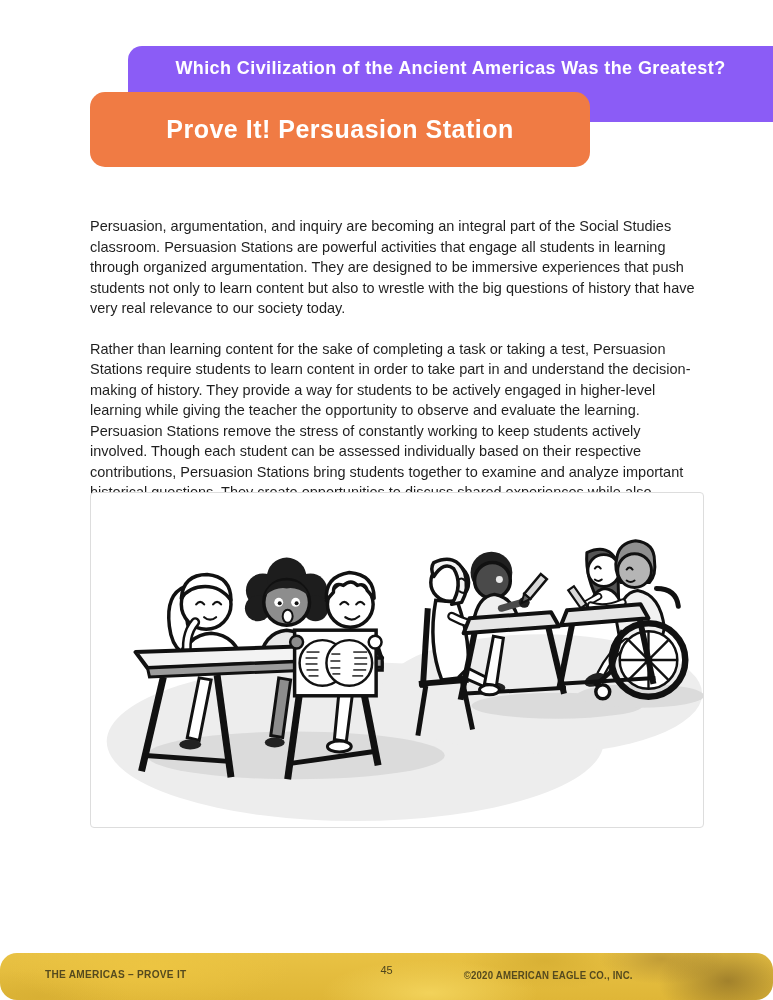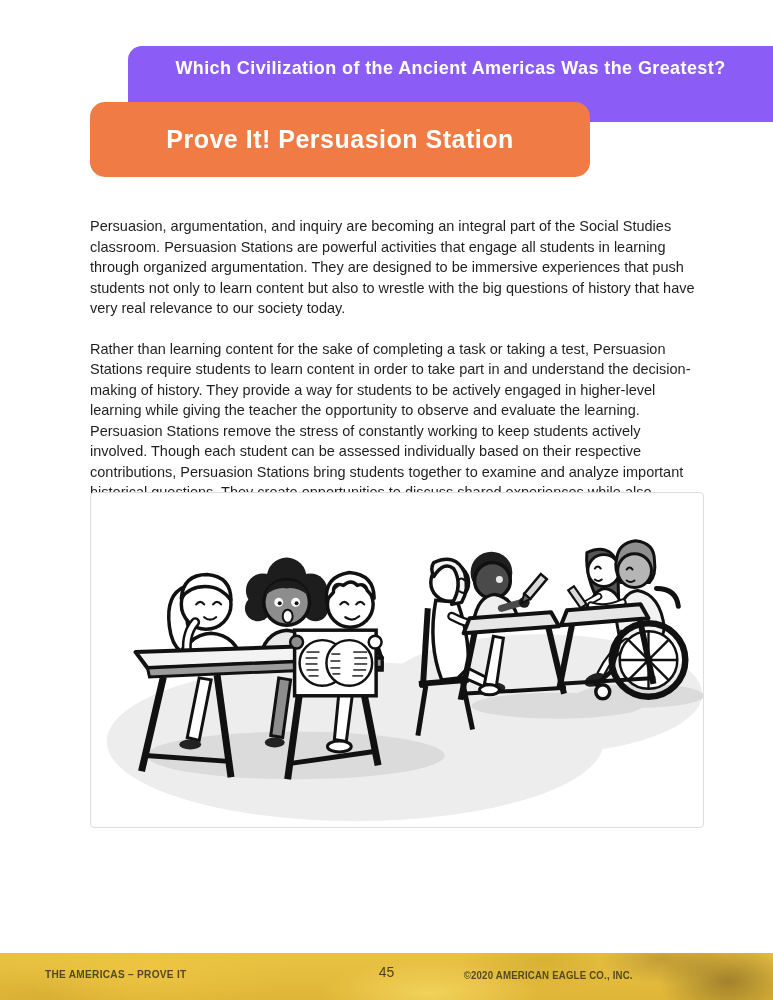--- a/index.html
+++ b/index.html
@@ -17,21 +17,21 @@
     padding-top:12px;
   }
   .unit-banner .banner-text {
     color:#fff; font-size:18px; font-weight:700; letter-spacing:.4px;
     text-align:center; white-space:nowrap;
   }
   
   .title-box {
     position:absolute; left:90px; top:92px; width:500px; height:75px;
     background:#F07B44; border-radius:15px;
-    display:flex; justify-content:center; align-items:center;margin-top:10px;
+    display:flex; justify-content:center; align-items:center;
   }
   .title-box .title-text {
     color:#fff; font-size:25px; font-weight:700; letter-spacing:.5px;
     white-space:nowrap;
   }
   
   .content {
     position:absolute; left:90px; top:196px; width:610px;
     color:#1F1F1F; font-size:14.5px; line-height:20.5px;
   }
@@ -46,29 +46,30 @@
   .footer {
     position:absolute; left:0; top:953px; width:773px; height:47px;
     background:
       radial-gradient(ellipse 100px 60px at 728px 28px, rgba(108,82,30,.55), rgba(108,82,30,0) 70%),
       radial-gradient(ellipse 90px 36px at 662px 6px,  rgba(146,112,40,.45), rgba(146,112,40,0) 70%),
       radial-gradient(ellipse 150px 46px at 430px 40px, rgba(245,215,96,.85), rgba(245,215,96,0) 72%),
       radial-gradient(ellipse 190px 55px at 150px 14px, rgba(238,198,66,.8), rgba(238,198,66,0) 75%),
       radial-gradient(ellipse 120px 42px at 545px 8px,  rgba(206,166,44,.6), rgba(206,166,44,0) 70%),
       radial-gradient(ellipse 130px 40px at 40px 44px,  rgba(210,170,48,.55), rgba(210,170,48,0) 70%),
       linear-gradient(#E9C244, #DFB637);
+    border-radius: 17px;
   }
   .footer-left {
     position:absolute; left:45px; top:15px;
     color:#554A1E; font-size:11px; font-weight:700; letter-spacing:.3px;
     transform:scaleX(.92); transform-origin:left center; white-space:nowrap;
   }
   .footer-page {
     position:absolute; left:50%; top:11px; transform:translateX(-50%);
-    color:#4E451C; font-size:14px;
+    color:#4E451C; font-size:11px;
   }
   .footer-right {
     position:absolute; right:140px; top:16px;
     color:#554A1E; font-size:10.5px; font-weight:700; letter-spacing:.2px;
     transform:scaleX(.92); transform-origin:right center; white-space:nowrap;
   }
 </style>
 </head>
 <body>
 

